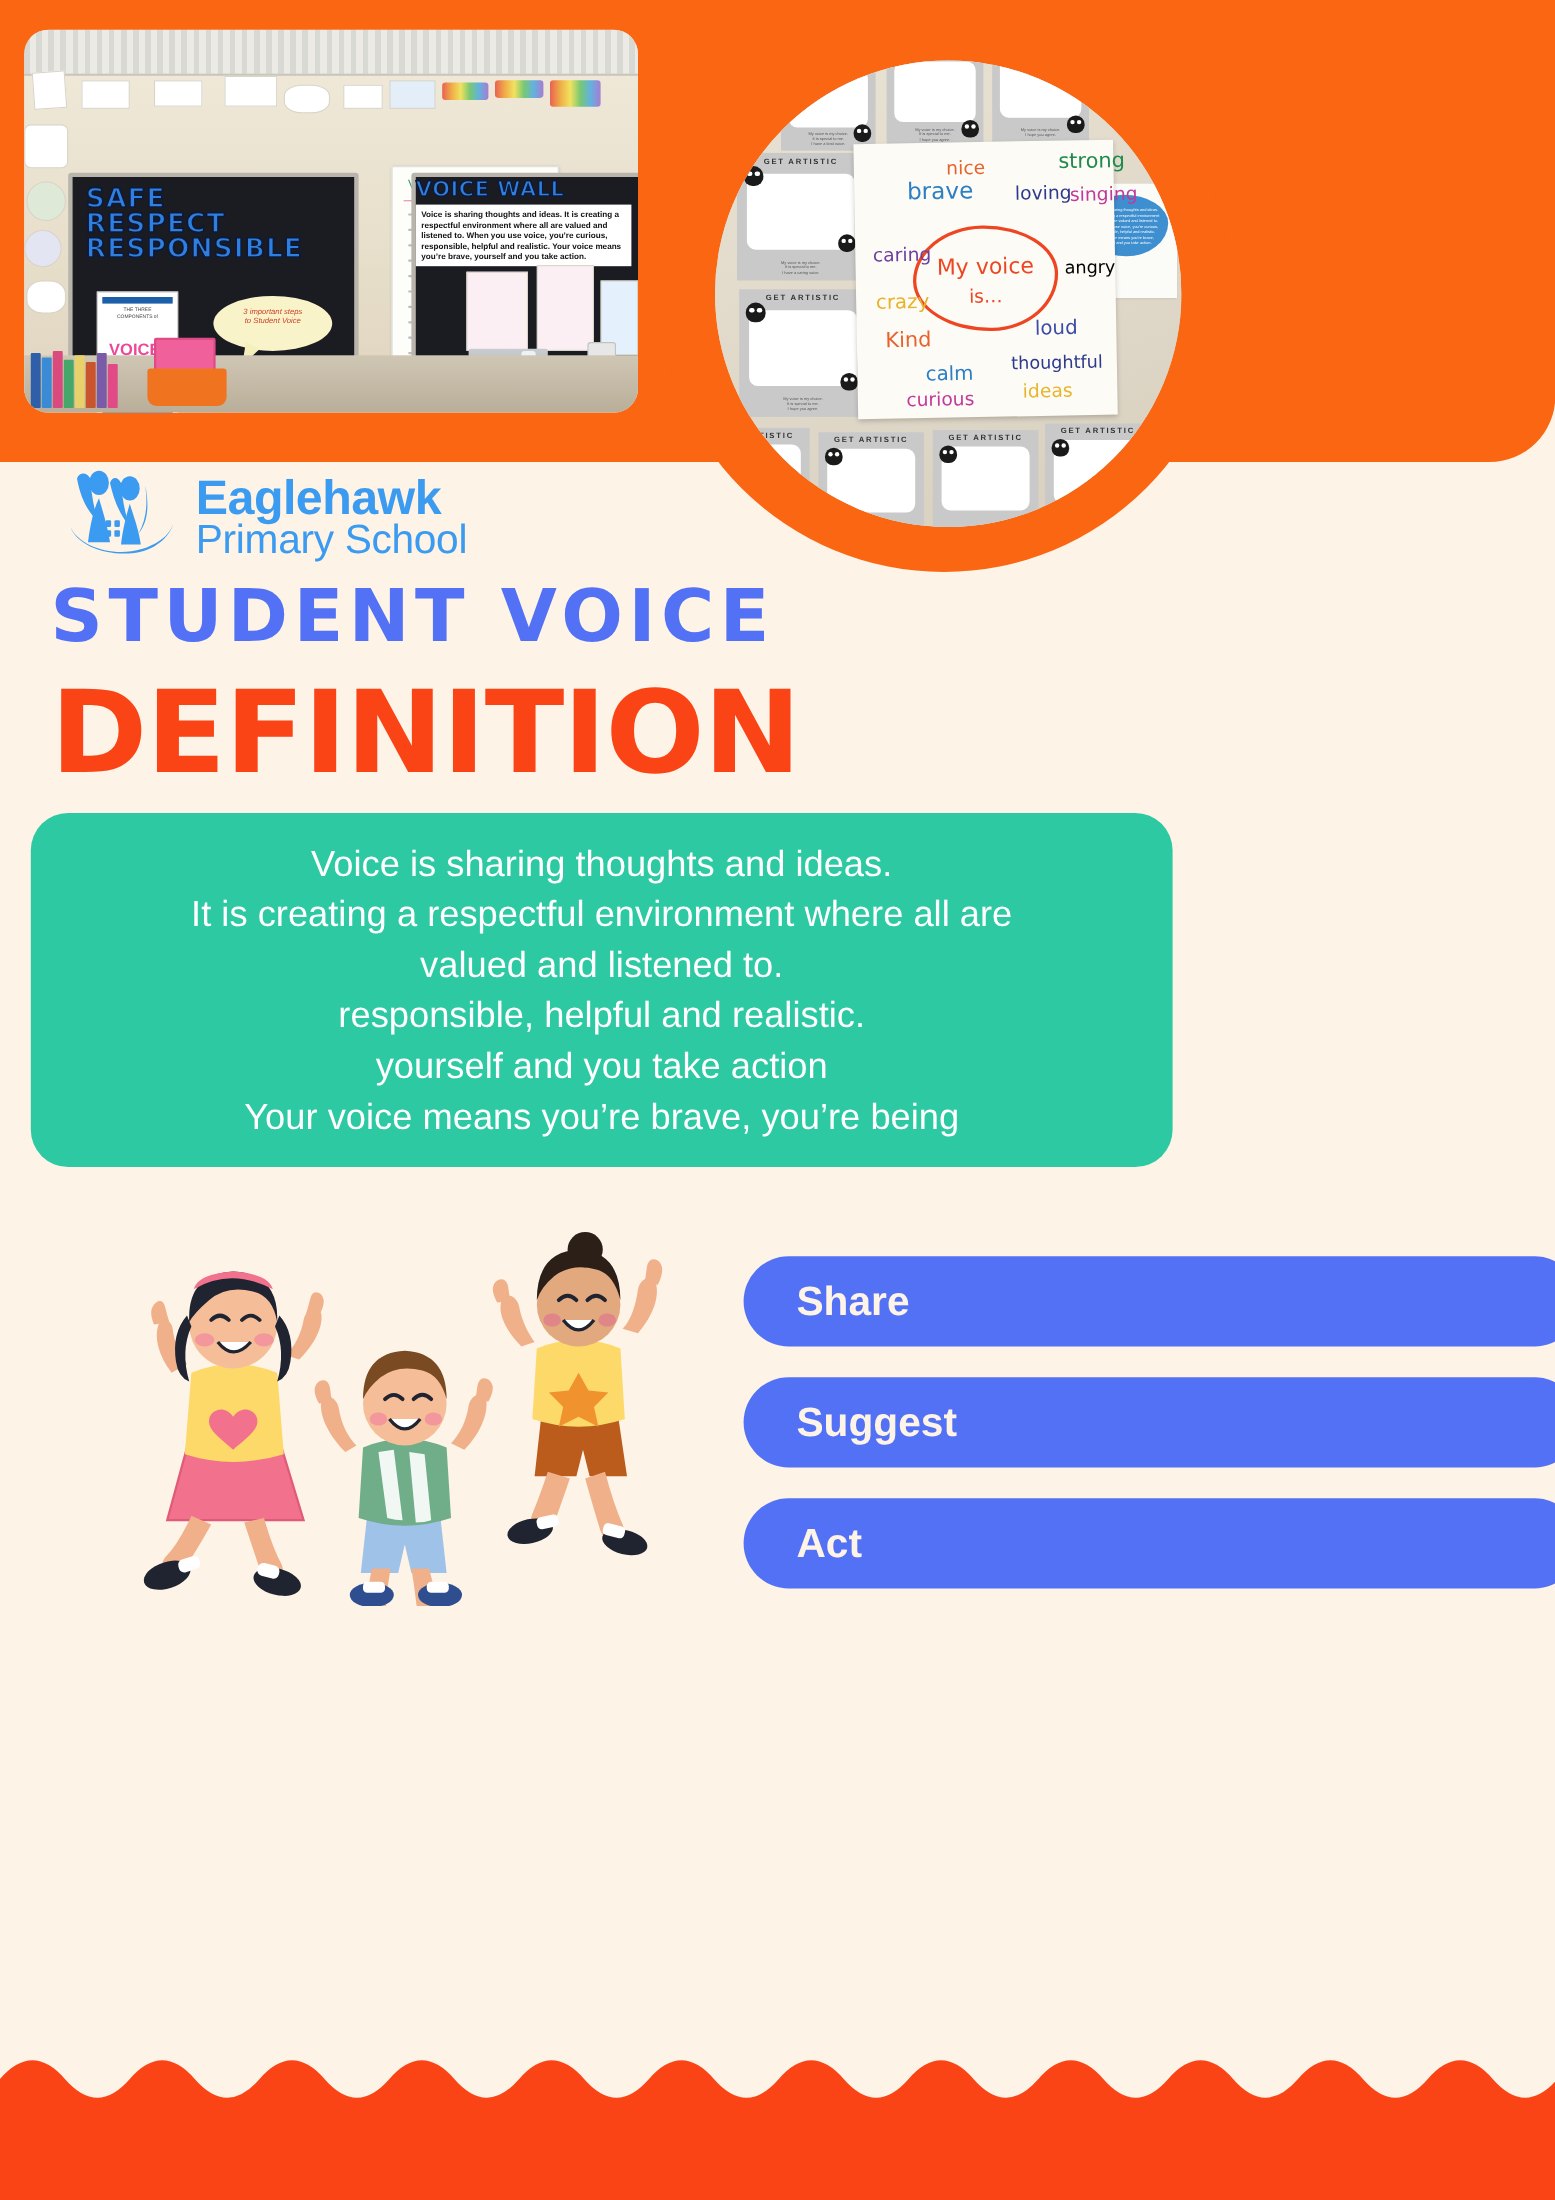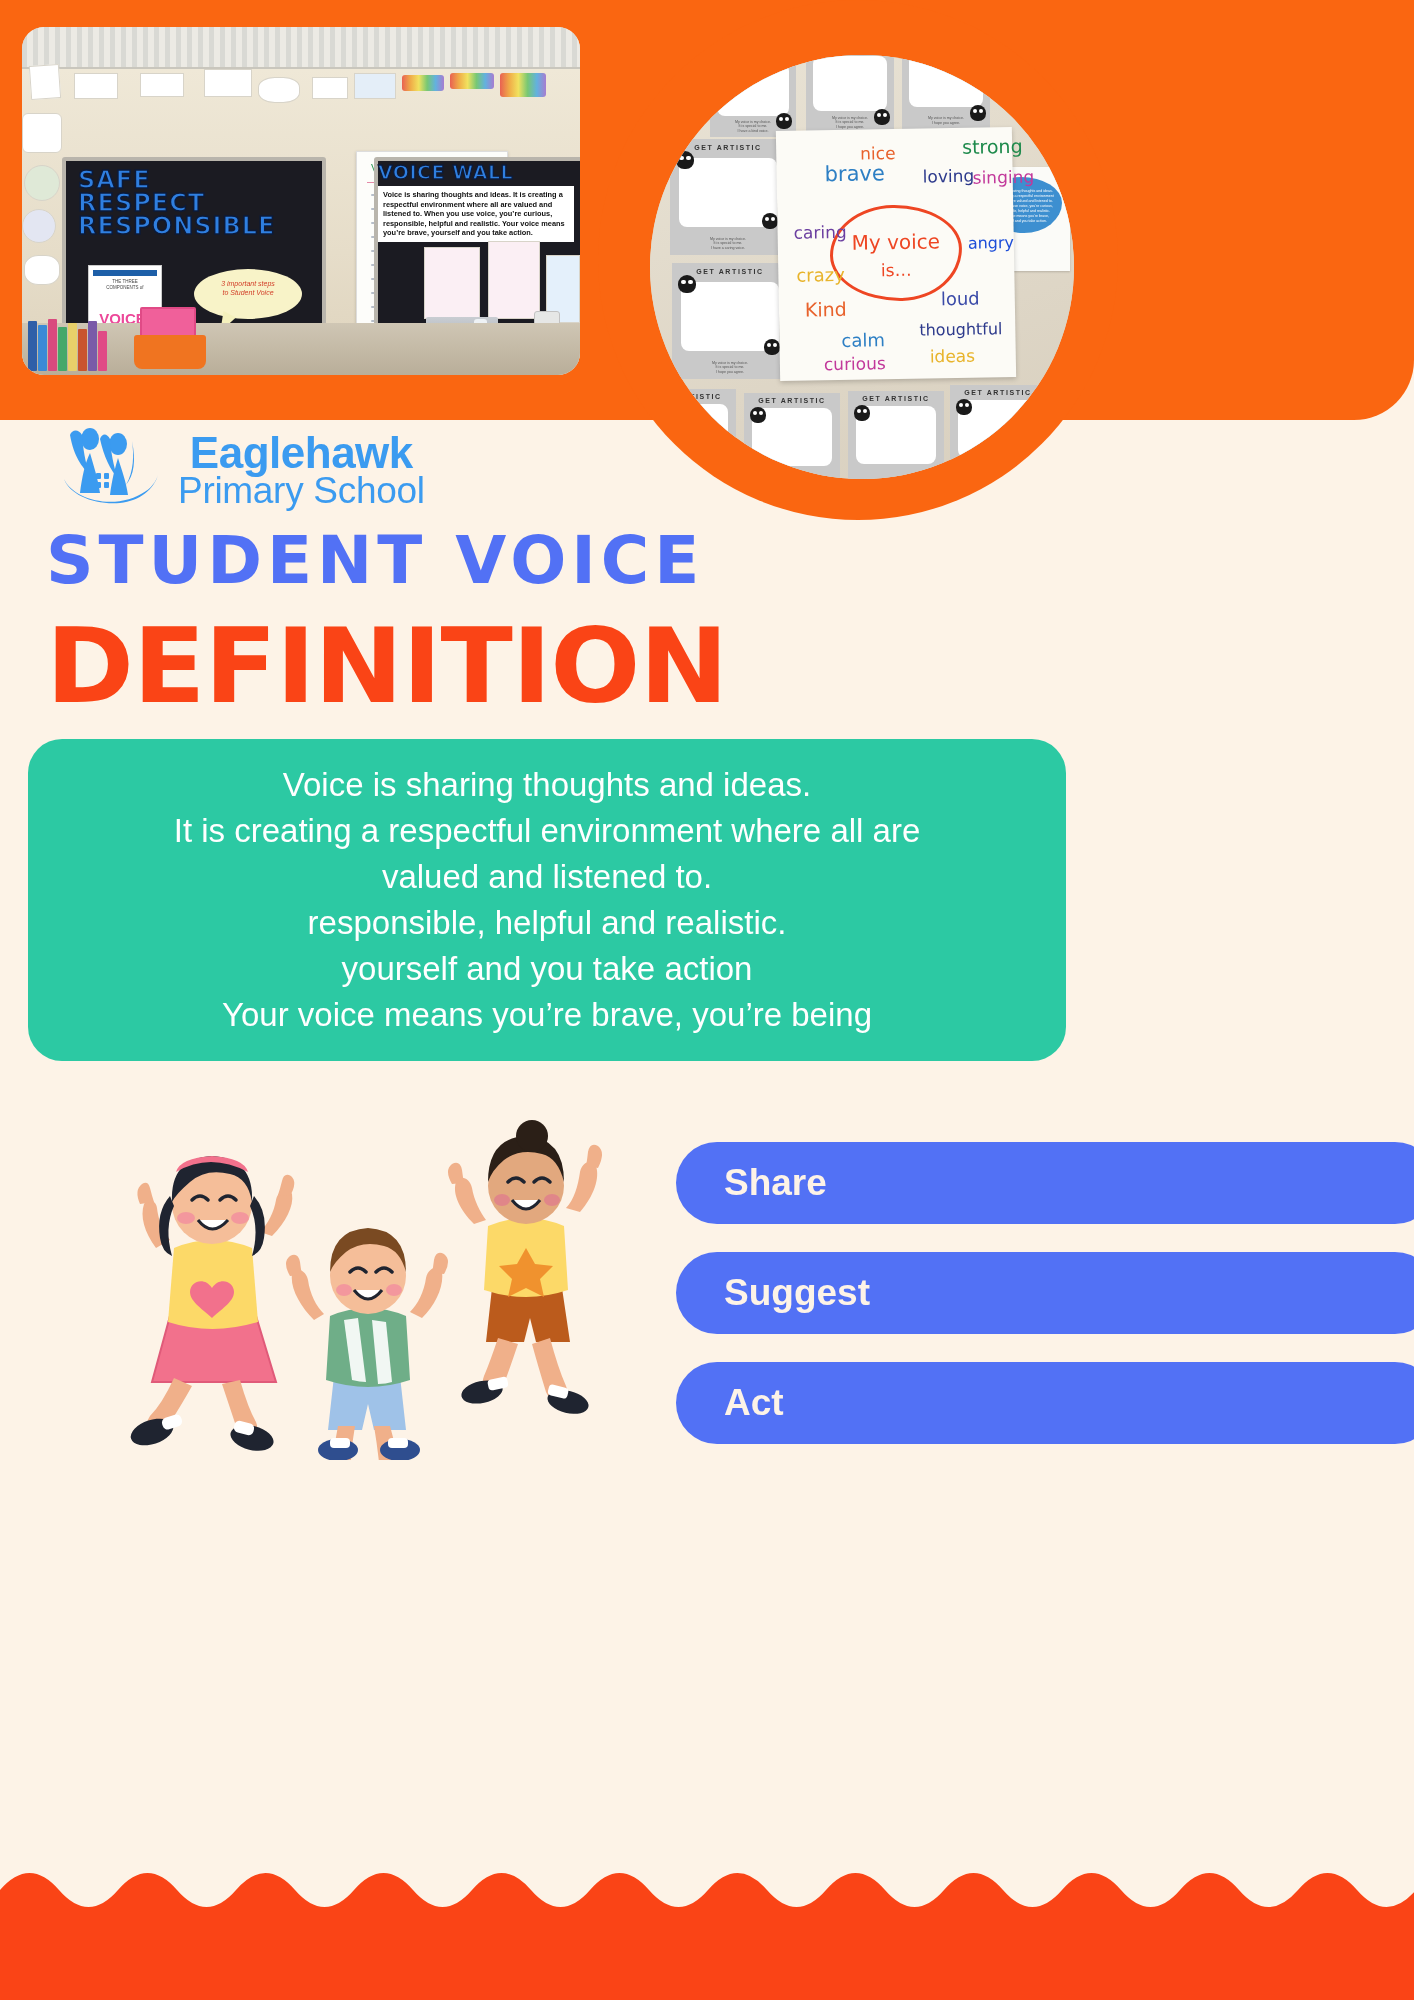--- a/index.html
+++ b/index.html
@@ -134,21 +134,21 @@
   .mv-cloud{position:absolute;left:52px;top:76px;width:132px;height:96px;
     border:3px solid #ee4623;border-radius:48% 52% 46% 54%/52% 46% 54% 48%;}
   .mv-cloud .t{position:absolute;left:0;top:22px;width:100%;text-align:center;
     color:#ee4623;font-size:20px;font-family:"DejaVu Sans",sans-serif;}
   .mv-cloud .t2{position:absolute;left:0;top:52px;width:100%;text-align:center;
     color:#ee4623;font-size:17px;font-family:"DejaVu Sans",sans-serif;}
   .w{position:absolute;font-family:"DejaVu Sans",sans-serif;}
 
   
   #logo-row{ position:absolute; left:60px; top:420px; width:600px; height:100px;
-    display:flex; align-items:center; gap:14px;text-align:center; }
+    display:flex; align-items:center; gap:14px; }
   #logo-mark{ width:104px; height:86px; flex:0 0 104px; }
   #logo-text{ display:flex; flex-direction:column; line-height:.95; }
   #logo-line1{ font-size:44px; font-weight:700; color:#3B9BF0; letter-spacing:-.5px;}
   #logo-line2{ font-size:37px; font-weight:400; color:#3B9BF0; letter-spacing:-.3px;}
 
   
   #title-student-voice{
     position:absolute; left:46px; top:528px; width:1100px;
     font-family:"DejaVu Sans", sans-serif;
     font-size:66px; font-weight:900; color:#5271F5;
@@ -359,21 +359,21 @@
       <div class="t">My voice</div>
       <div class="t2">is…</div>
     </div>
     <span class="w" style="left:84px;top:14px;font-size:17px;color:#E8622C;">nice</span>
     <span class="w" style="left:48px;top:32px;font-size:21px;color:#2D7FC4;">brave</span>
     <span class="w" style="left:146px;top:38px;font-size:17px;color:#2D3A8C;">loving</span>
     <span class="w" style="left:186px;top:8px;font-size:19px;color:#1E8A4C;">strong</span>
     <span class="w" style="left:196px;top:40px;font-size:17px;color:#C2399B;">singing</span>
     <span class="w" style="left:16px;top:92px;font-size:17px;color:#6B3FA0;">caring</span>
     <span class="w" style="left:18px;top:134px;font-size:18px;color:#E8B42C;">crazy</span>
-    <span class="w" style="left:190px;top:106px;font-size:16px;color:#1d4ed8;">angry</span>
+    <span class="w" style="left:190px;top:106px;font-size:16px;color:#000000;">angry</span>
     <span class="w" style="left:26px;top:168px;font-size:19px;color:#E8622C;">Kind</span>
     <span class="w" style="left:162px;top:160px;font-size:18px;color:#3B4BA8;">loud</span>
     <span class="w" style="left:62px;top:200px;font-size:18px;color:#2D7FC4;">calm</span>
     <span class="w" style="left:140px;top:192px;font-size:16px;color:#2D3A8C;">thoughtful</span>
     <span class="w" style="left:44px;top:224px;font-size:17px;color:#C2399B;">curious</span>
     <span class="w" style="left:150px;top:218px;font-size:17px;color:#E8B42C;">ideas</span>
   </div>
 </div>
 
 <div id="logo-row">

